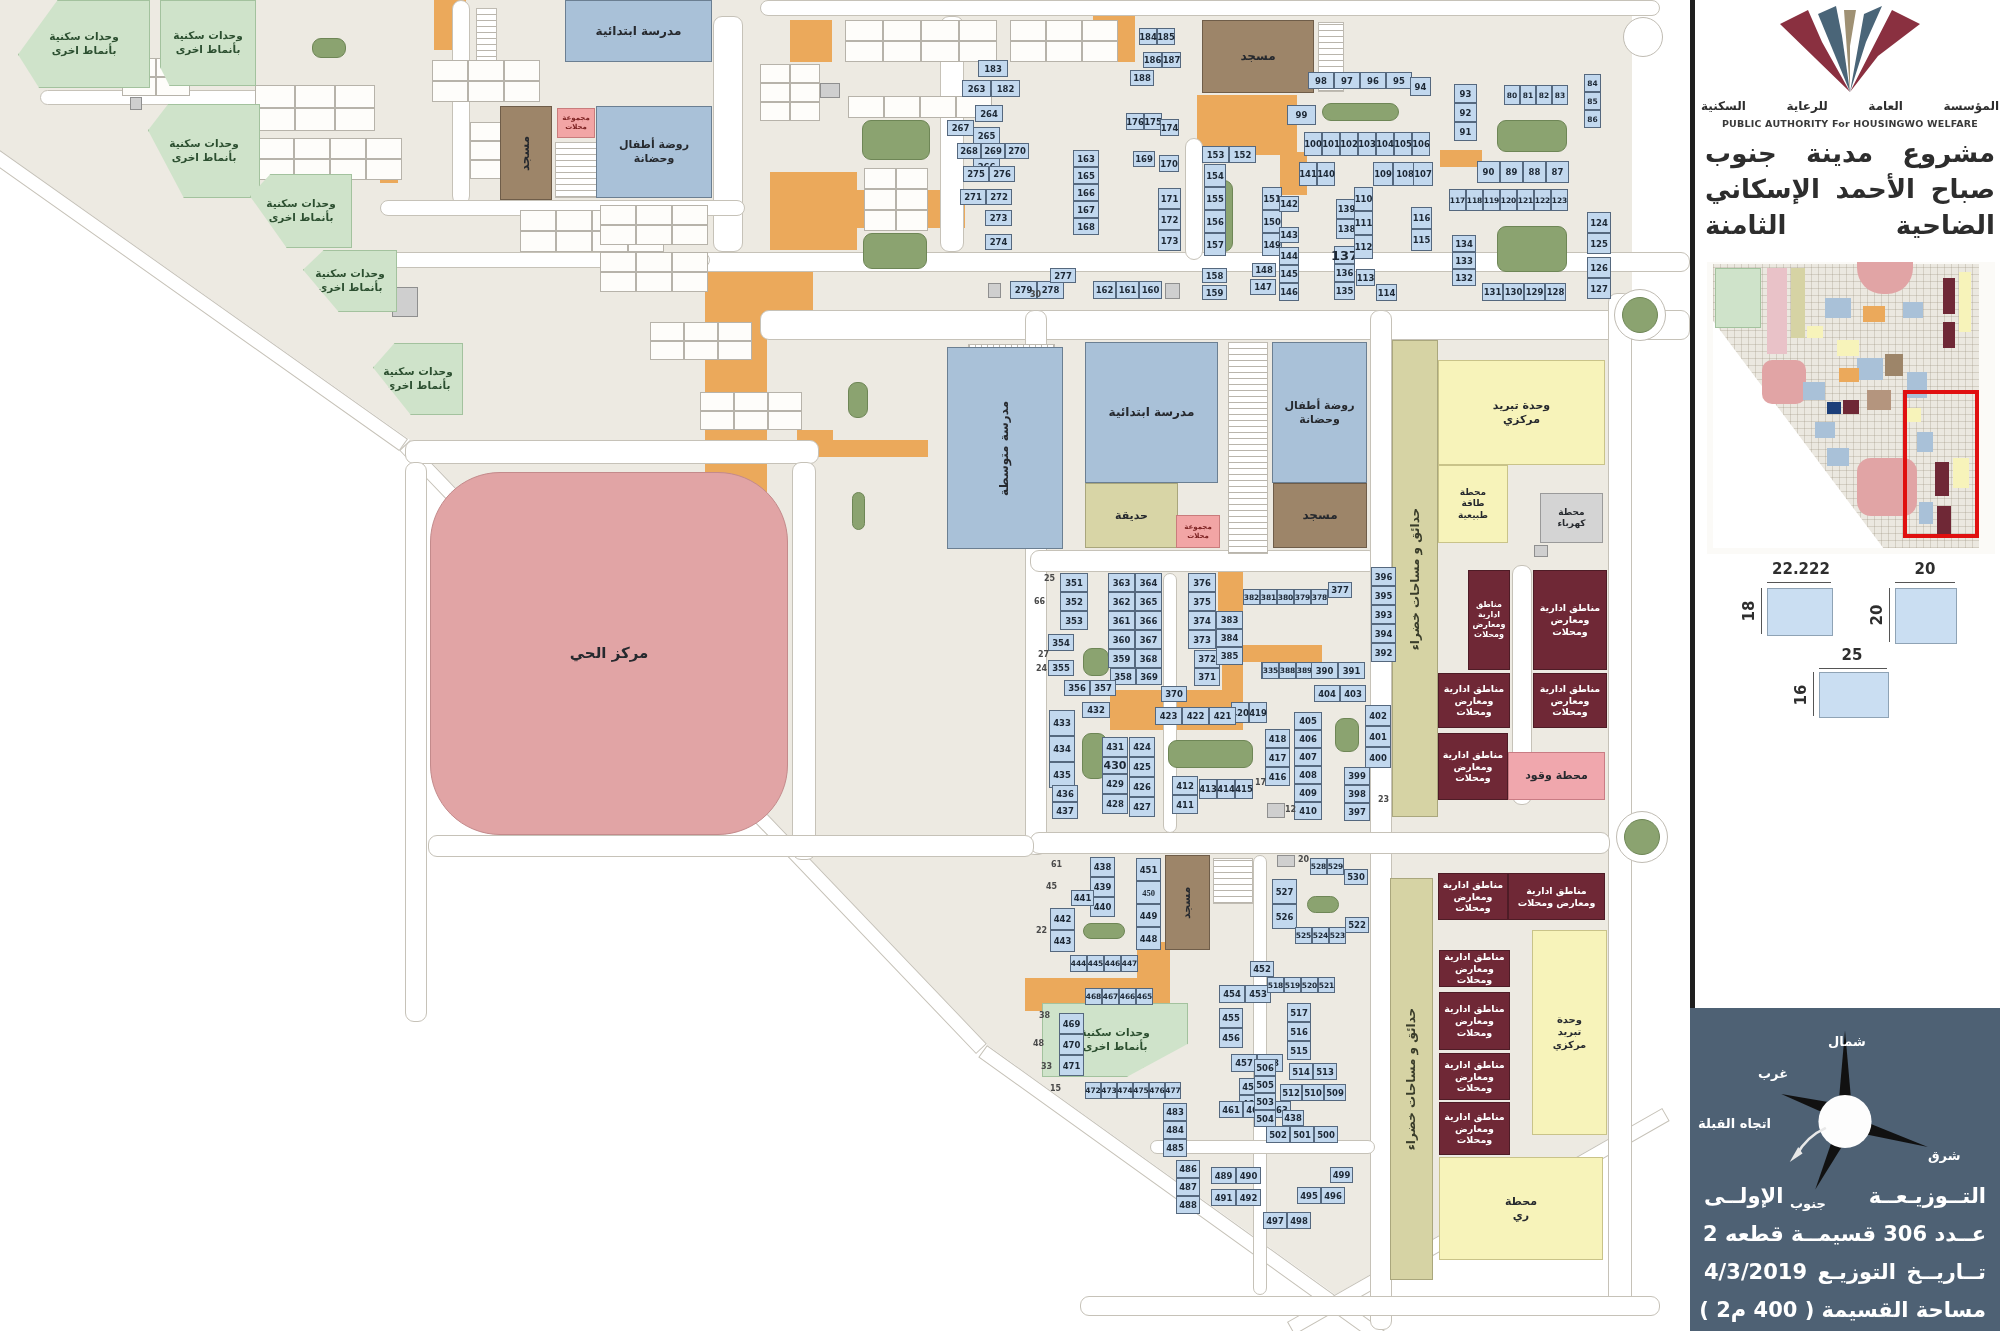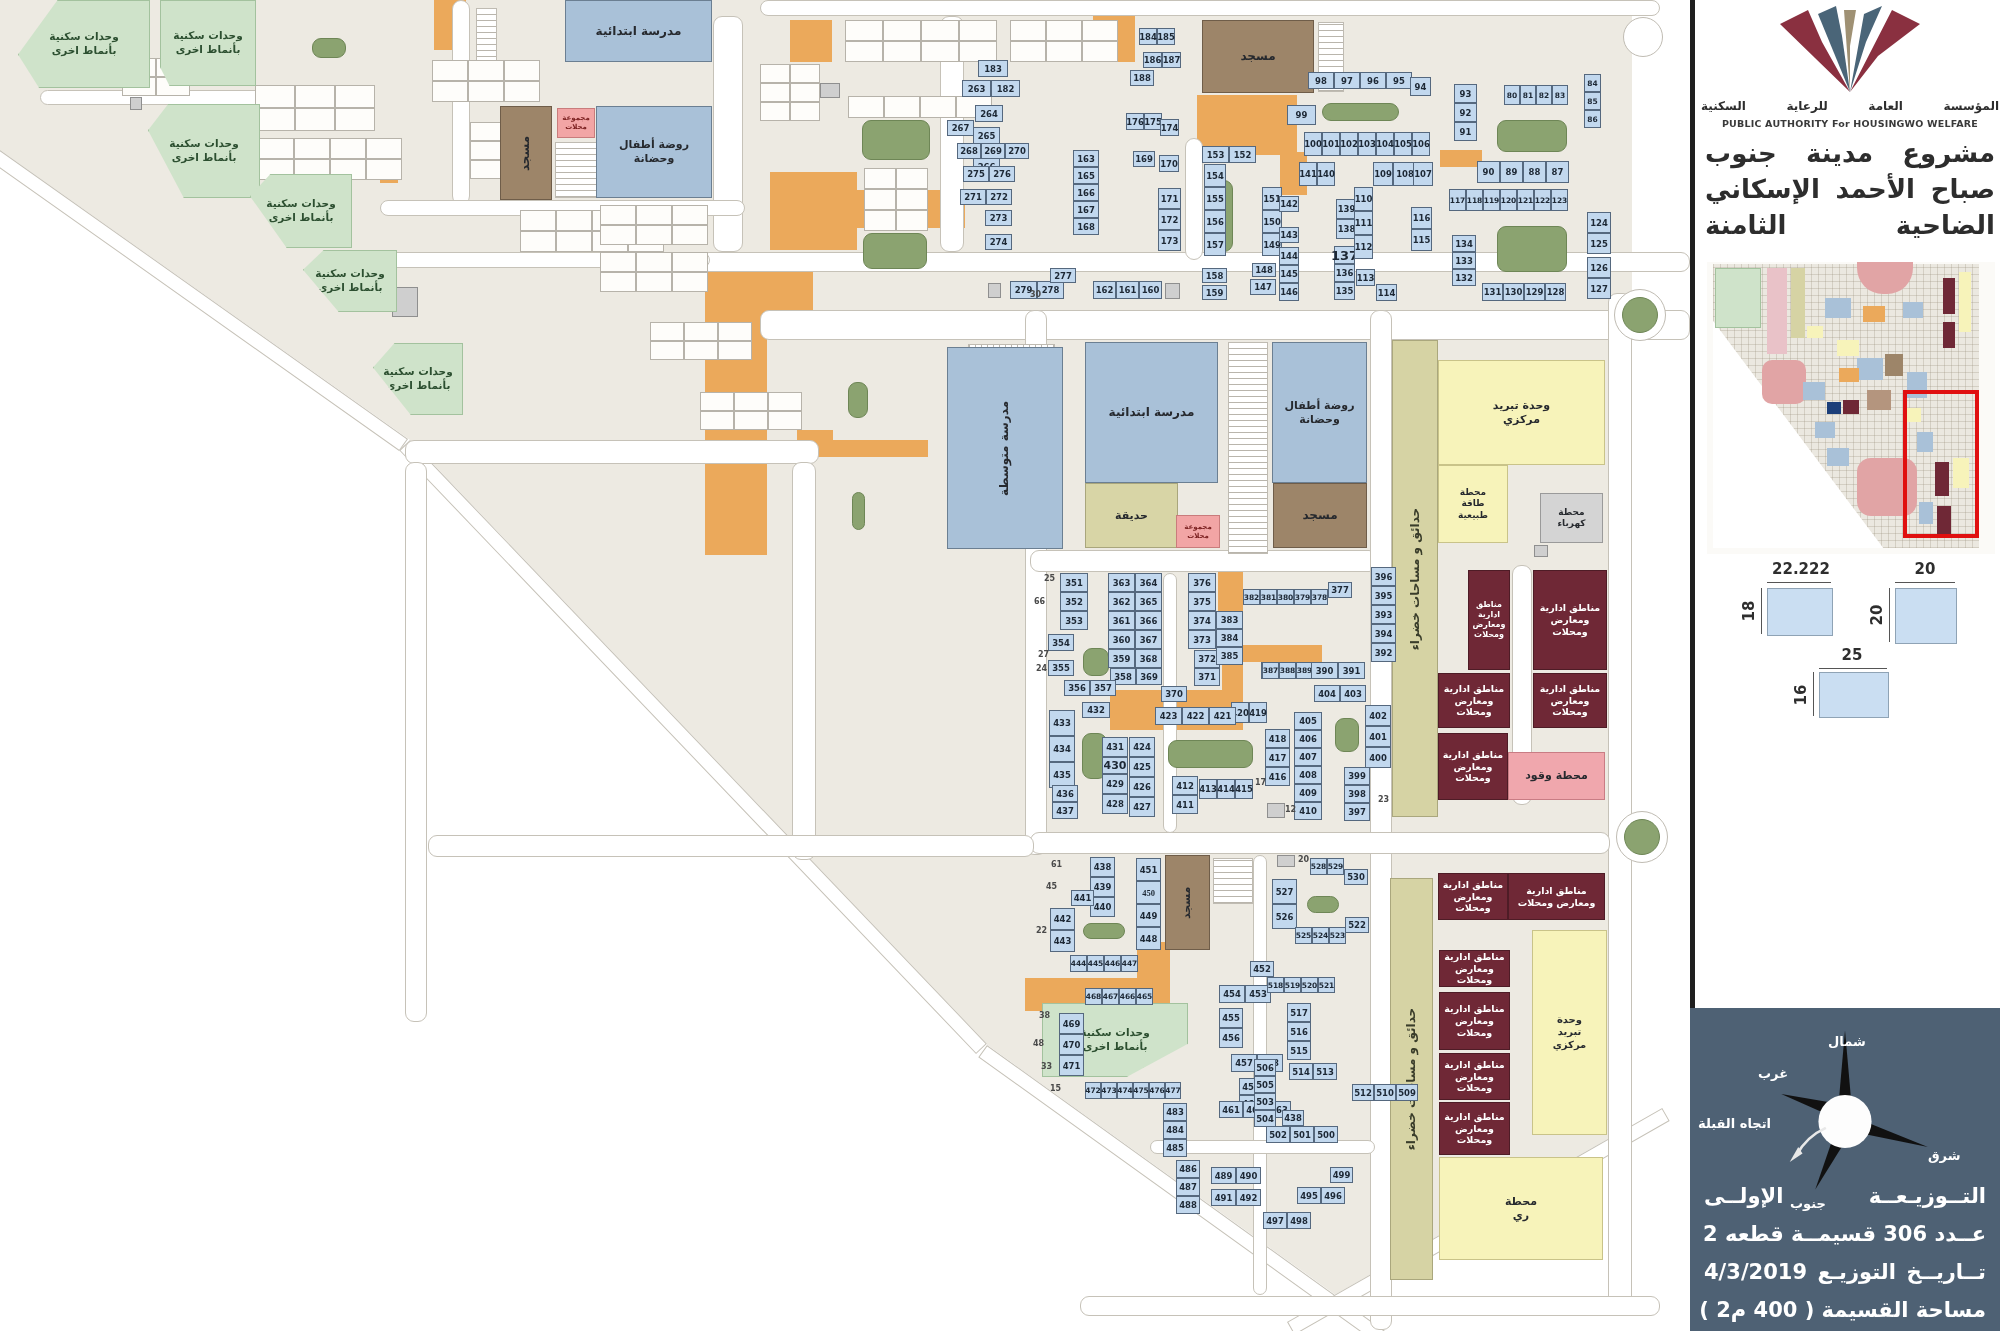--- a/index.html
+++ b/index.html
@@ -311,20 +311,21 @@
 طاقة
 طبيعية</span></div>
       <div class="abs fac c-gray" style="left: 1540px; top: 493px; width: 63px; height: 50px; font-size: 9px;"><span>محطة
 كهرباء</span></div>
       <div class="abs fac c-fuel" style="left: 1508px; top: 752px; width: 97px; height: 48px; font-size: 11px;"><span>محطة وقود</span></div>
       <div class="abs fac c-yellow" style="left: 1532px; top: 930px; width: 75px; height: 205px; font-size: 10px;"><span>وحدة
 تبريد
 مركزي</span></div>
       <div class="abs fac c-yellow" style="left: 1439px; top: 1157px; width: 164px; height: 103px; font-size: 11px;"><span>محطة
 ري</span></div>
+      <div class="abs fac c-markaz" style="left: 430px; top: 472px; width: 358px; height: 363px; font-size: 15px; border-radius: 70px;"><span>مركز الحي</span></div>
       <div class="abs fac c-brown rot" style="left: 1165px; top: 855px; width: 45px; height: 95px; font-size: 11px;"><span>مسجد</span></div>
       <div class="abs fac c-maroon" style="left: 1468px; top: 570px; width: 42px; height: 100px; font-size: 8px; padding: 2px;"><span>مناطق ادارية ومعارض ومحلات</span></div>
       <div class="abs fac c-maroon" style="left: 1533px; top: 570px; width: 74px; height: 100px; font-size: 9.5px; padding: 2px;"><span>مناطق ادارية ومعارض ومحلات</span></div>
       <div class="abs fac c-maroon" style="left: 1438px; top: 673px; width: 72px; height: 55px; font-size: 9.5px; padding: 2px;"><span>مناطق ادارية ومعارض ومحلات</span></div>
       <div class="abs fac c-maroon" style="left: 1533px; top: 673px; width: 74px; height: 55px; font-size: 9.5px; padding: 2px;"><span>مناطق ادارية ومعارض ومحلات</span></div>
       <div class="abs fac c-maroon" style="left: 1438px; top: 733px; width: 70px; height: 67px; font-size: 9.5px; padding: 2px;"><span>مناطق ادارية ومعارض ومحلات</span></div>
       <div class="abs fac c-maroon" style="left: 1438px; top: 873px; width: 70px; height: 47px; font-size: 9.5px; padding: 2px;"><span>مناطق ادارية ومعارض ومحلات</span></div>
       <div class="abs fac c-maroon" style="left: 1508px; top: 873px; width: 97px; height: 47px; font-size: 9.5px; padding: 2px;"><span>مناطق ادارية ومعارض ومحلات</span></div>
       <div class="abs fac c-maroon" style="left: 1439px; top: 950px; width: 71px; height: 37px; font-size: 9.5px; padding: 2px;"><span>مناطق ادارية ومعارض ومحلات</span></div>
       <div class="abs fac c-maroon" style="left: 1439px; top: 992px; width: 71px; height: 58px; font-size: 9.5px; padding: 2px;"><span>مناطق ادارية ومعارض ومحلات</span></div>
@@ -618,21 +619,21 @@
       <div class="abs plotgrid" style="left: 1328px; top: 582px; grid-template-columns: repeat(1, 24px);">
         <div class="plot" style="width: 24px; height: 16px; font-size: 8.5px;">377</div>
       </div>
       <div class="abs plotgrid" style="left: 1216px; top: 611px; grid-template-columns: repeat(1, 27px);">
         <div class="plot" style="width: 27px; height: 18px; font-size: 8.5px;">383</div>
         <div class="plot" style="width: 27px; height: 18px; font-size: 8.5px;">384</div>
         <div class="plot" style="width: 27px; height: 18px; font-size: 8.5px;">385</div>
       </div>
       <div class="abs plotgrid" style="left: 1245px; top: 662px; grid-template-columns: repeat(4, 17px);">
         <div class="plot" style="width: 17px; height: 17px; font-size: 7.5px; margin-left: 16px;">386</div>
-        <div class="plot" style="width: 17px; height: 17px; font-size: 7.5px;">387</div>
+        <div class="plot" style="width: 17px; height: 17px; font-size: 7.5px;">335</div>
         <div class="plot" style="width: 17px; height: 17px; font-size: 7.5px;">388</div>
         <div class="plot" style="width: 17px; height: 17px; font-size: 7.5px;">389</div>
       </div>
       <div class="abs plotgrid" style="left: 1311px; top: 662px; grid-template-columns: repeat(2, 27px);">
         <div class="plot" style="width: 27px; height: 17px; font-size: 8.5px;">390</div>
         <div class="plot" style="width: 27px; height: 17px; font-size: 8.5px;">391</div>
       </div>
       <div class="abs plotgrid" style="left: 1371px; top: 567px; grid-template-columns: repeat(1, 25px);">
         <div class="plot" style="width: 25px; height: 19px; font-size: 8.5px;">396</div>
         <div class="plot" style="width: 25px; height: 19px; font-size: 8.5px;">395</div>
@@ -803,21 +804,21 @@
       </div>
       <div class="abs plotgrid" style="left: 1287px; top: 1003px; grid-template-columns: repeat(1, 24px);">
         <div class="plot" style="width: 24px; height: 19px; font-size: 8.5px;">517</div>
         <div class="plot" style="width: 24px; height: 19px; font-size: 8.5px;">516</div>
         <div class="plot" style="width: 24px; height: 19px; font-size: 8.5px;">515</div>
       </div>
       <div class="abs plotgrid" style="left: 1289px; top: 1063px; grid-template-columns: repeat(2, 24px);">
         <div class="plot" style="width: 24px; height: 17px; font-size: 8.5px;">514</div>
         <div class="plot" style="width: 24px; height: 17px; font-size: 8.5px;">513</div>
       </div>
-      <div class="abs plotgrid" style="left: 1352px; top: 1084px; grid-template-columns: repeat(3, 22px);">
+      <div class="abs plotgrid" style="left: 1280px; top: 1084px; grid-template-columns: repeat(3, 22px);">
         <div class="plot" style="width: 22px; height: 17px; font-size: 8.5px;">512</div>
         <div class="plot" style="width: 22px; height: 17px; font-size: 8.5px;">510</div>
         <div class="plot" style="width: 22px; height: 17px; font-size: 8.5px;">509</div>
       </div>
       <div class="abs plotgrid" style="left: 1282px; top: 1110px; grid-template-columns: repeat(1, 22px);">
         <div class="plot" style="width: 22px; height: 16px; font-size: 8.5px;">438</div>
       </div>
       <div class="abs plotgrid" style="left: 1254px; top: 1059px; grid-template-columns: repeat(1, 22px);">
         <div class="plot" style="width: 22px; height: 17px; font-size: 8.5px;">506</div>
         <div class="plot" style="width: 22px; height: 17px; font-size: 8.5px;">505</div>

